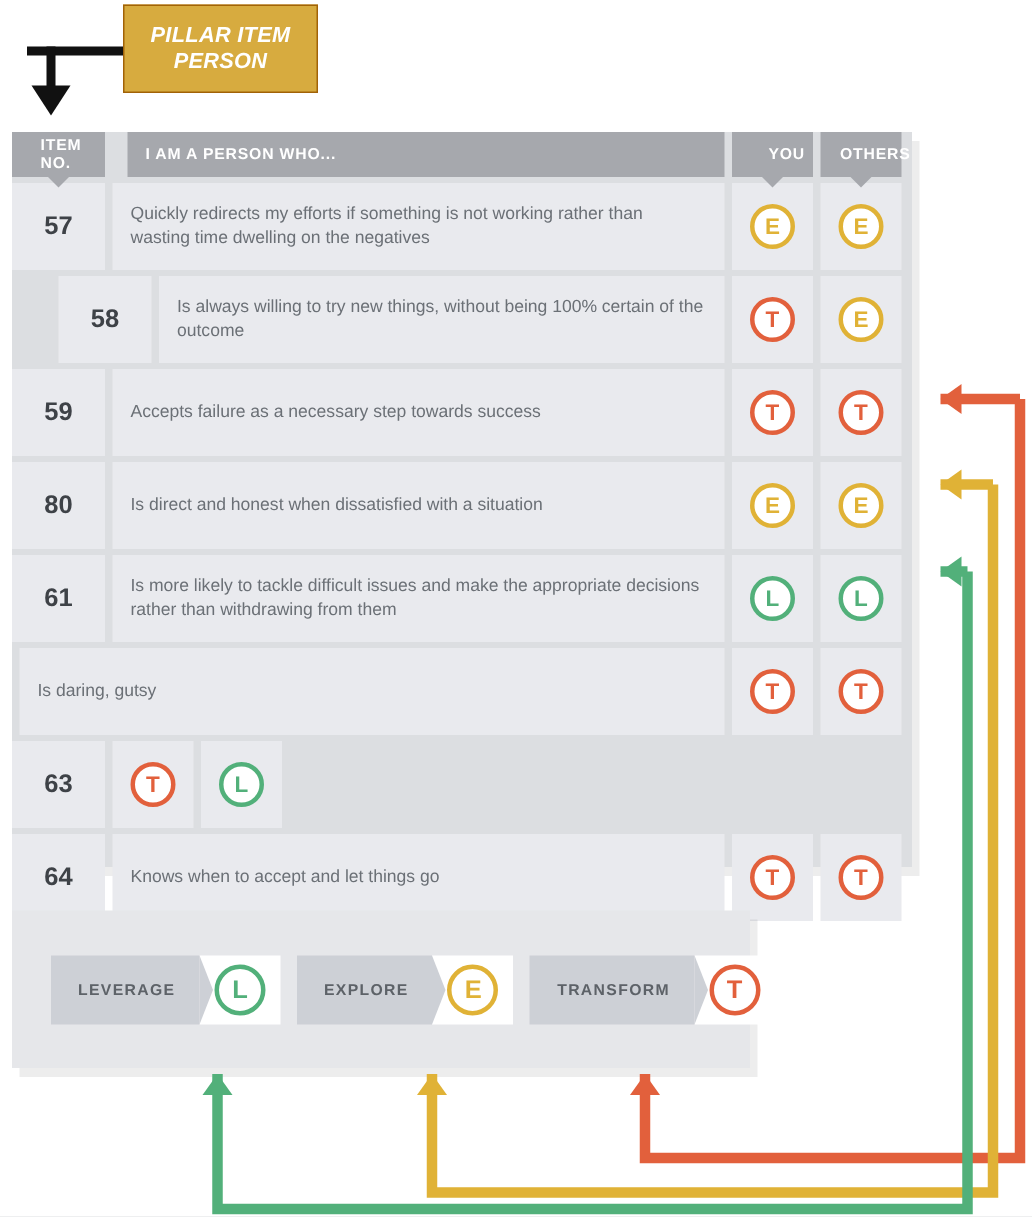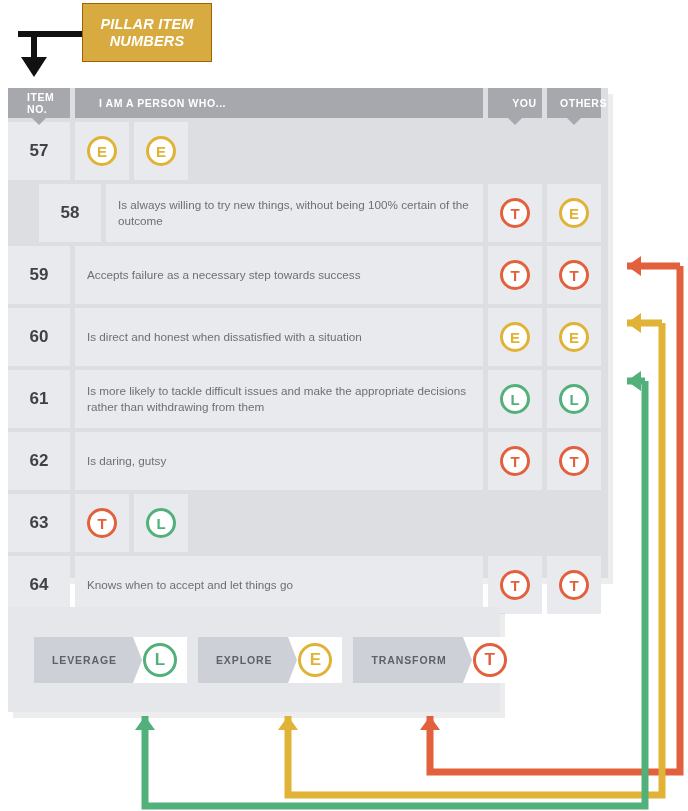--- a/index.html
+++ b/index.html
@@ -57,21 +57,21 @@
     display: flex; align-items: center; position: relative; padding-left: 19px;
   }
   .th-notch::after {
     content: ""; position: absolute; left: 50%; bottom: -7px;
     transform: translateX(-50%);
     border-left: 7px solid transparent;
     border-right: 7px solid transparent;
     border-top: 7px solid #a6a8ad;
   }
   .th-itemno { width: 62px; justify-content: center; }
-  .th-stmt   { flex: 1; padding-left: 24px; margin-left: 5px; }
+  .th-stmt   { flex: 1; padding-left: 12px; margin-left: 15px; }
   .th-you, .th-others { width: 54px; justify-content: center; margin-left: 5px; }
 
   .trow { display: flex; margin-top: 4px; }
   .cell-no {
     width: 62px; background: #e9eaee;
     display: flex; align-items: center; justify-content: center;
     font-size: 17px; font-weight: bold; color: #3e4247;
   }
   .cell-stmt {
     flex: 1; background: #e9eaee; margin-left: 5px;
@@ -131,34 +131,35 @@
 </style>
 </head>
 <body>
 
 <div id="pointer-h"></div>
 <div id="pointer-v"></div>
 <div id="pointer-head"></div>
 <div id="callout-block">
   <div id="callout-text">
     <span>PILLAR ITEM</span><br>
-    <span>NUMBERS</span>
+    <span>PERSON</span>
   </div>
 </div>
 
 <div id="table-panel">
   <div id="table-head">
     <div class="th th-itemno th-notch">ITEM NO.</div>
     <div class="th th-stmt">I AM A PERSON WHO...</div>
     <div class="th th-you th-notch">YOU</div>
     <div class="th th-others th-notch">OTHERS</div>
   </div>
   <div id="table-body">
       <div class="trow" style="height: 58px;">
         <div class="cell-no">57</div>
+        <div class="cell-stmt">Quickly redirects my efforts if something is not working rather than wasting time dwelling on the negatives</div>
         <div class="cell-badge">
           <div class="badge E">E</div>
         </div>
         <div class="cell-badge">
           <div class="badge E">E</div>
         </div>
       </div>
       <div class="trow" style="height: 58px; padding-left: 31px;">
         <div class="cell-no">58</div>
         <div class="cell-stmt">Is always willing to try new things, without being 100% certain of the outcome</div>
@@ -173,41 +174,40 @@
         <div class="cell-no">59</div>
         <div class="cell-stmt">Accepts failure as a necessary step towards success</div>
         <div class="cell-badge">
           <div class="badge T">T</div>
         </div>
         <div class="cell-badge">
           <div class="badge T">T</div>
         </div>
       </div>
       <div class="trow" style="height: 58px;">
-        <div class="cell-no">60</div>
+        <div class="cell-no">80</div>
         <div class="cell-stmt">Is direct and honest when dissatisfied with a situation</div>
         <div class="cell-badge">
           <div class="badge E">E</div>
         </div>
         <div class="cell-badge">
           <div class="badge E">E</div>
         </div>
       </div>
       <div class="trow" style="height: 58px;">
         <div class="cell-no">61</div>
         <div class="cell-stmt">Is more likely to tackle difficult issues and make the appropriate decisions rather than withdrawing from them</div>
         <div class="cell-badge">
           <div class="badge L">L</div>
         </div>
         <div class="cell-badge">
           <div class="badge L">L</div>
         </div>
       </div>
       <div class="trow" style="height: 58px;">
-        <div class="cell-no">62</div>
         <div class="cell-stmt">Is daring, gutsy</div>
         <div class="cell-badge">
           <div class="badge T">T</div>
         </div>
         <div class="cell-badge">
           <div class="badge T">T</div>
         </div>
       </div>
       <div class="trow" style="height: 58px;">
         <div class="cell-no">63</div>

